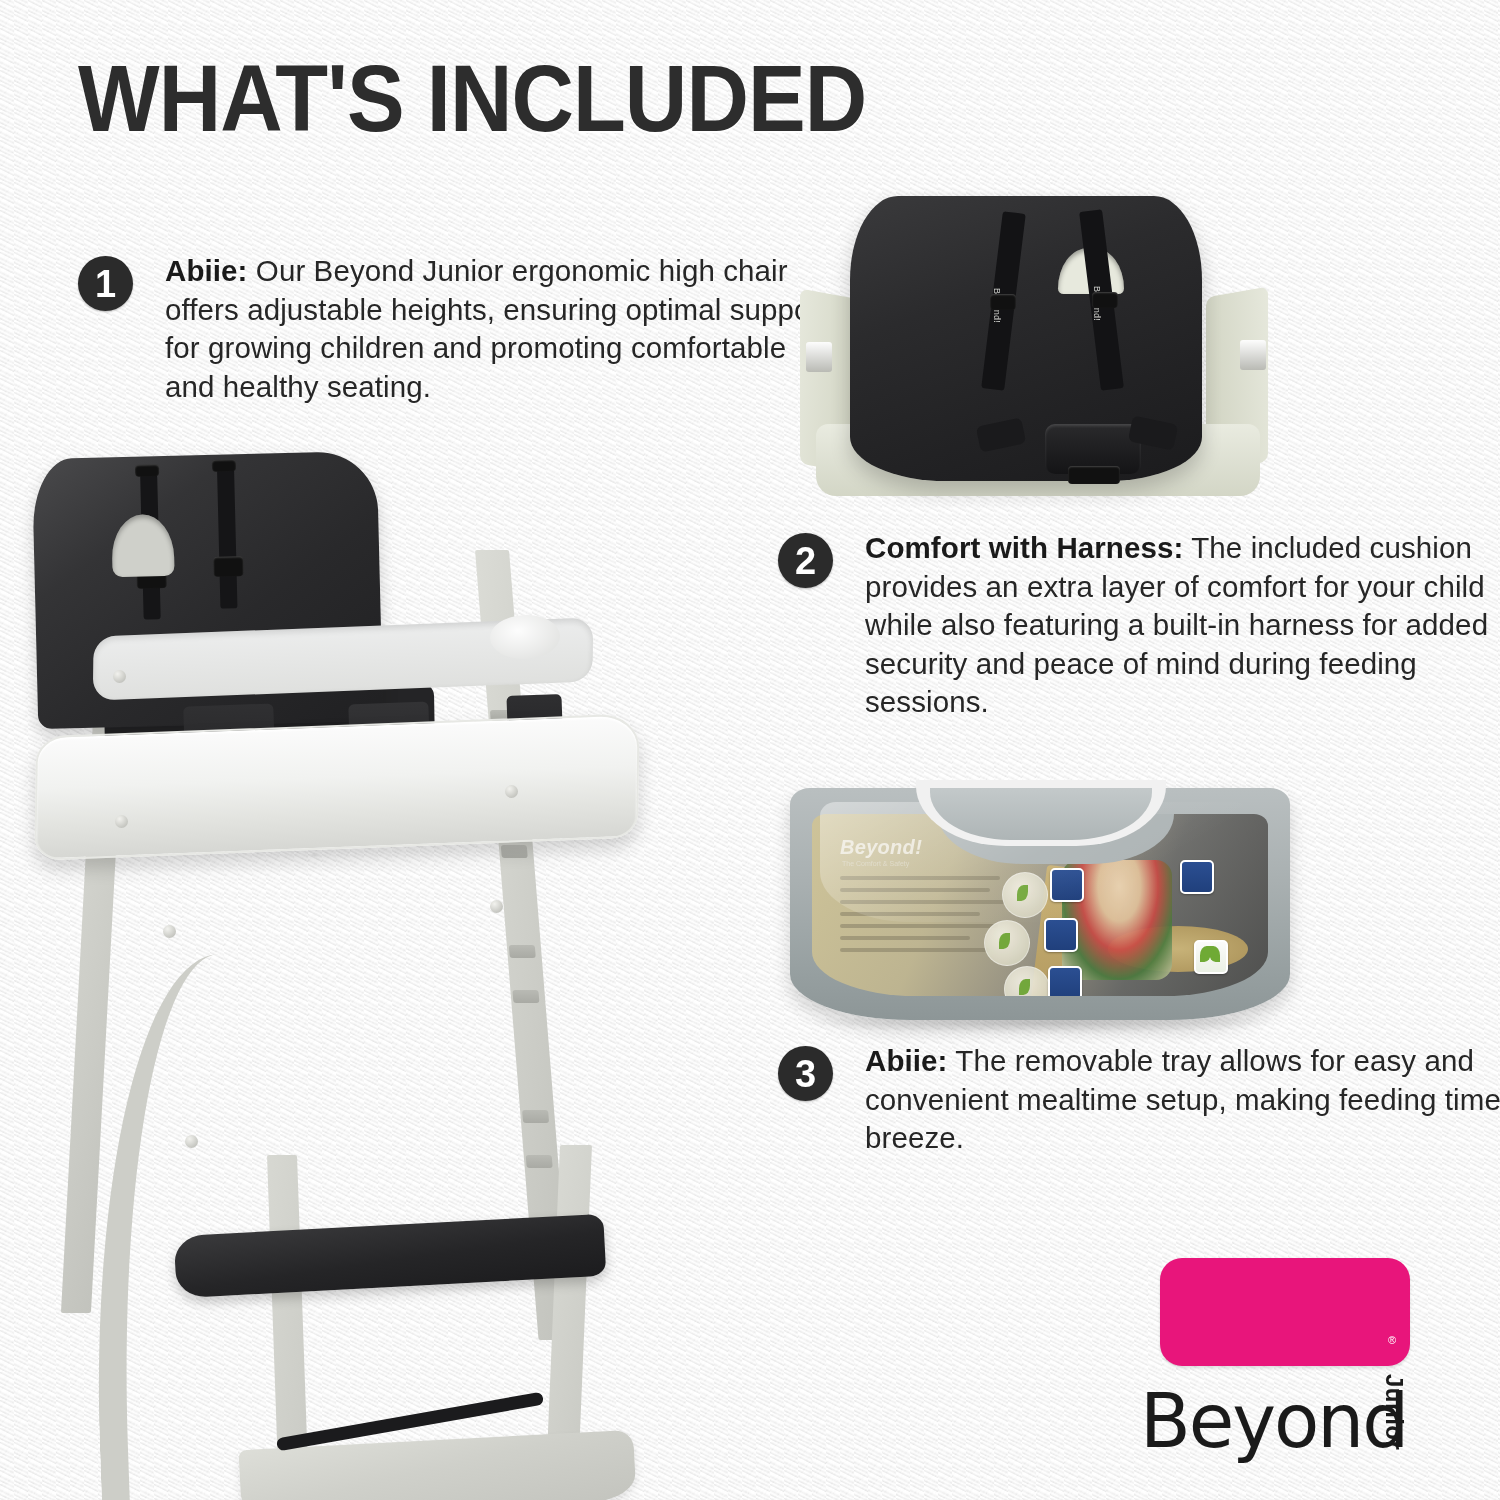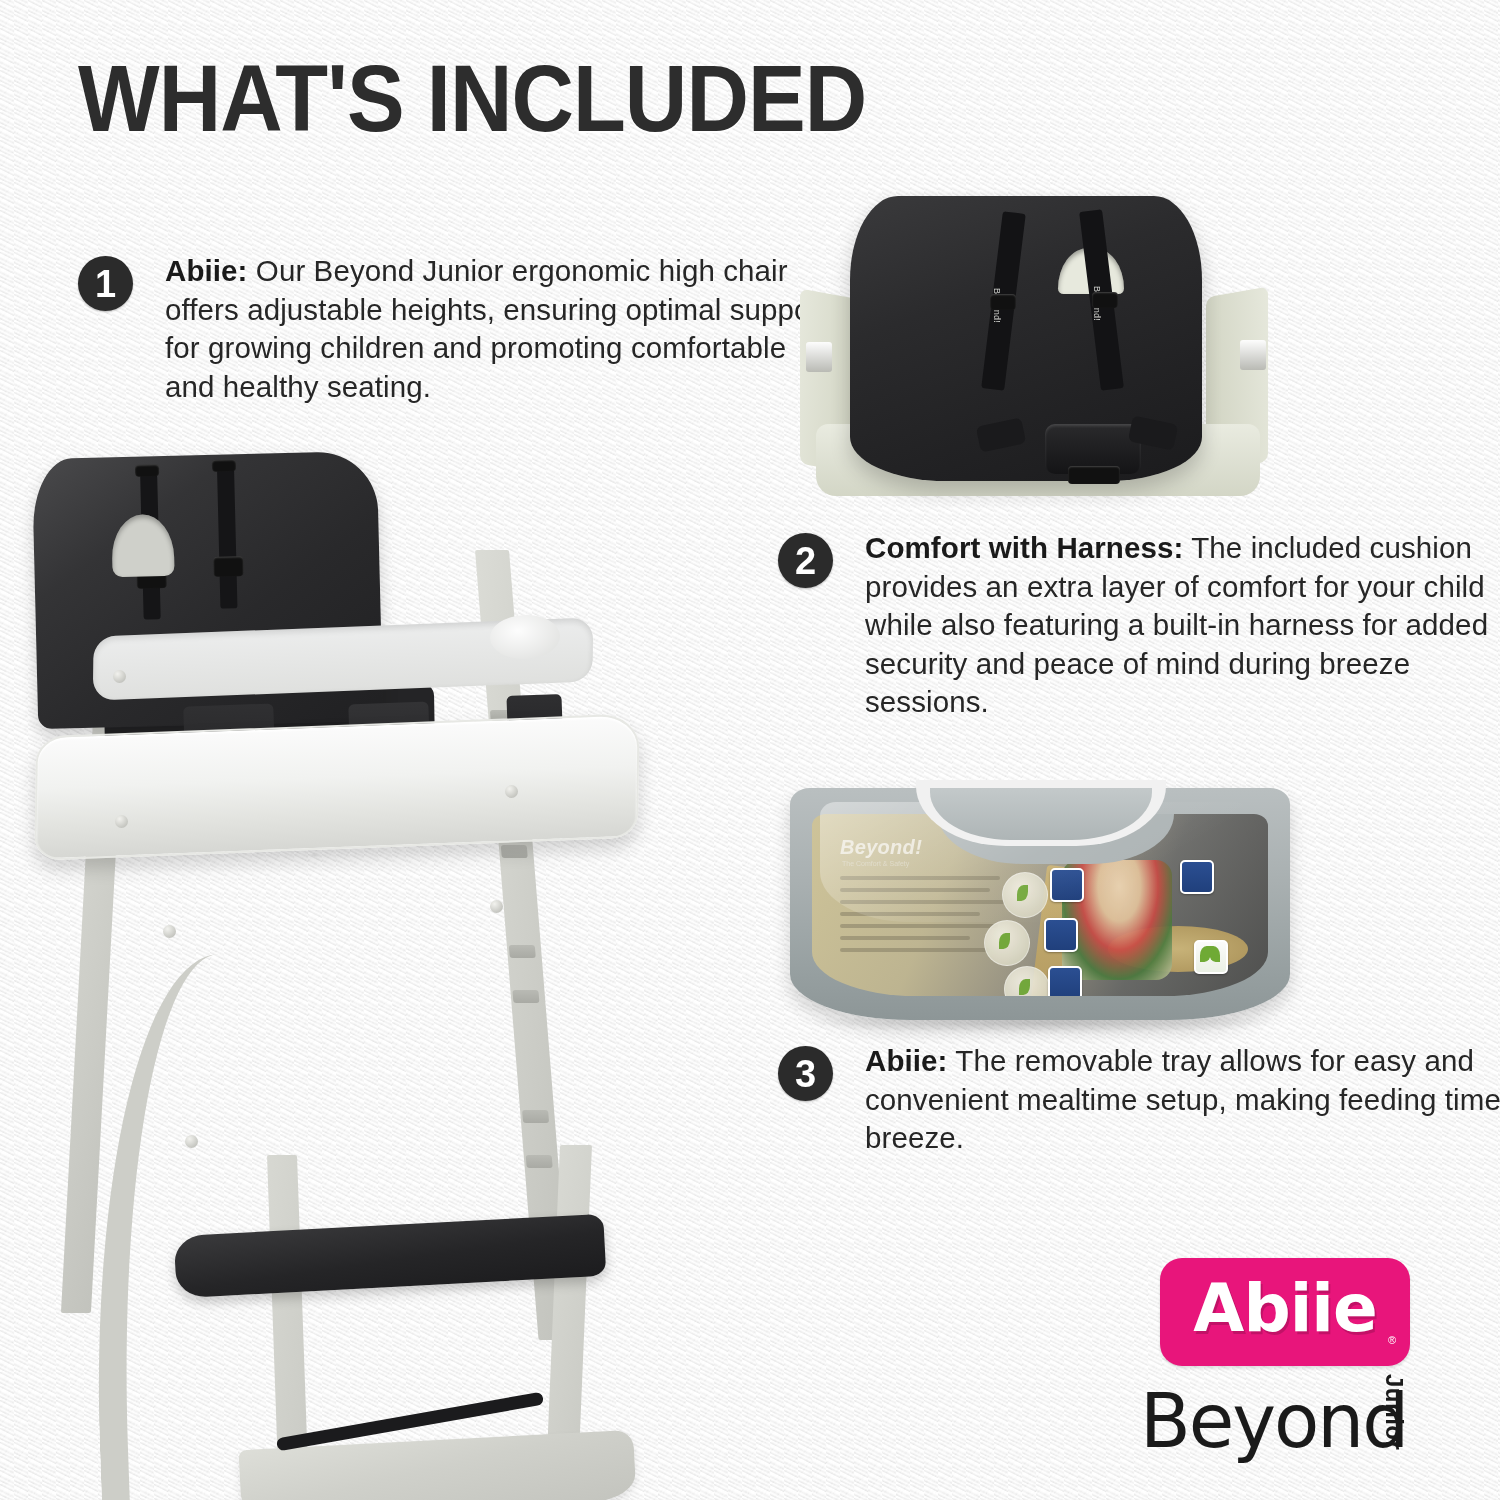--- a/index.html
+++ b/index.html
@@ -233,21 +233,21 @@
 
   <div class="headline">WHAT'S INCLUDED</div>
 
   <div class="feature" id="f1">
     <div class="badge">1</div>
     <div class="ftext"><b>Abiie:</b><span> Our Beyond Junior ergonomic high chair offers adjustable heights, ensuring optimal support for growing children and promoting comfortable and healthy seating.</span></div>
   </div>
 
   <div class="feature" id="f2">
     <div class="badge">2</div>
-    <div class="ftext"><b>Comfort with Harness:</b><span> The included cushion provides an extra layer of comfort for your child while also featuring a built-in harness for added security and peace of mind during breeze sessions.</span></div>
+    <div class="ftext"><b>Comfort with Harness:</b><span> The included cushion provides an extra layer of comfort for your child while also featuring a built-in harness for added security and peace of mind during feeding sessions.</span></div>
   </div>
 
   <div class="feature" id="f3">
     <div class="badge">3</div>
     <div class="ftext"><b>Abiie:</b><span> The removable tray allows for easy and convenient mealtime setup, making feeding time a breeze.</span></div>
   </div>
 
   <div id="chairPhoto">
 
     <div class="gfrm" id="postL"></div>
@@ -355,20 +355,19 @@
         </div>
       </div>
       <div id="trGlare"></div>
     </div>
     <div id="trNotch"></div>
     <div id="trNotchIn"></div>
   </div>
 
   <div id="logo">
     <div id="logoBadge">
-      <span>Abiie</span>
       <div id="logoReg">®</div>
     </div>
     <div id="logoBeyond">Beyond</div>
     <div id="logoJunior">Junior</div>
   </div>
 
 </div>
 
 </body></html>

